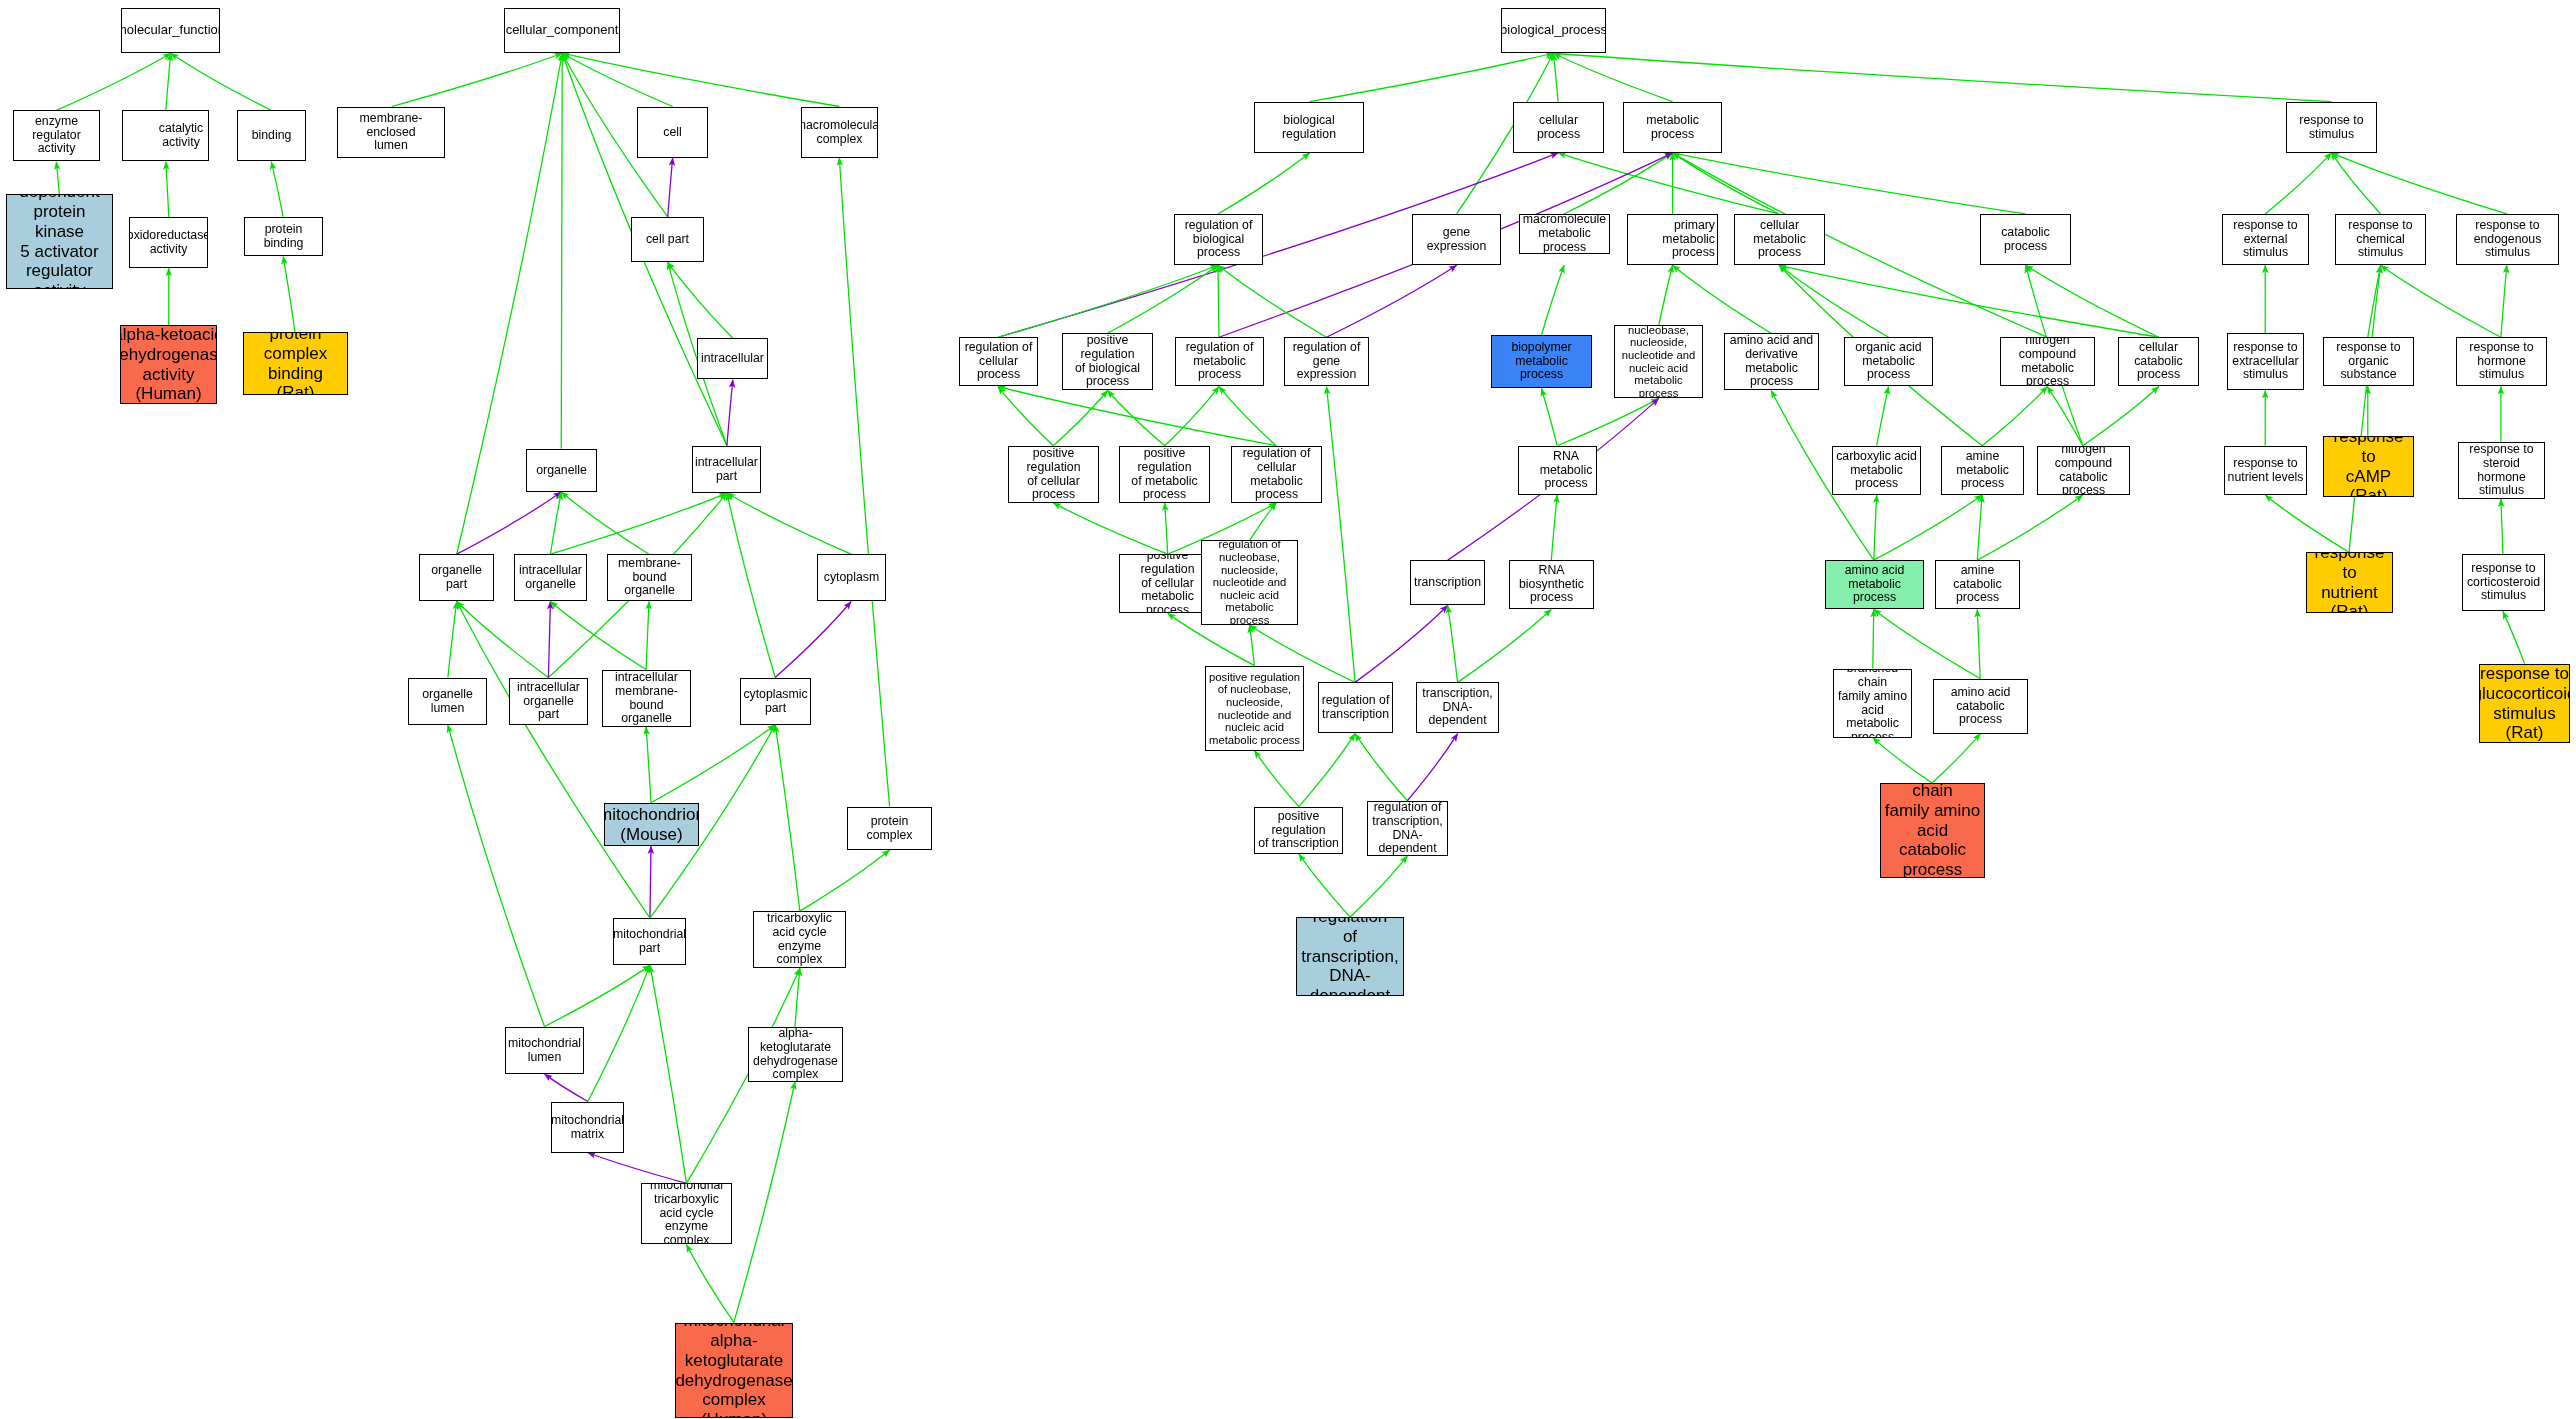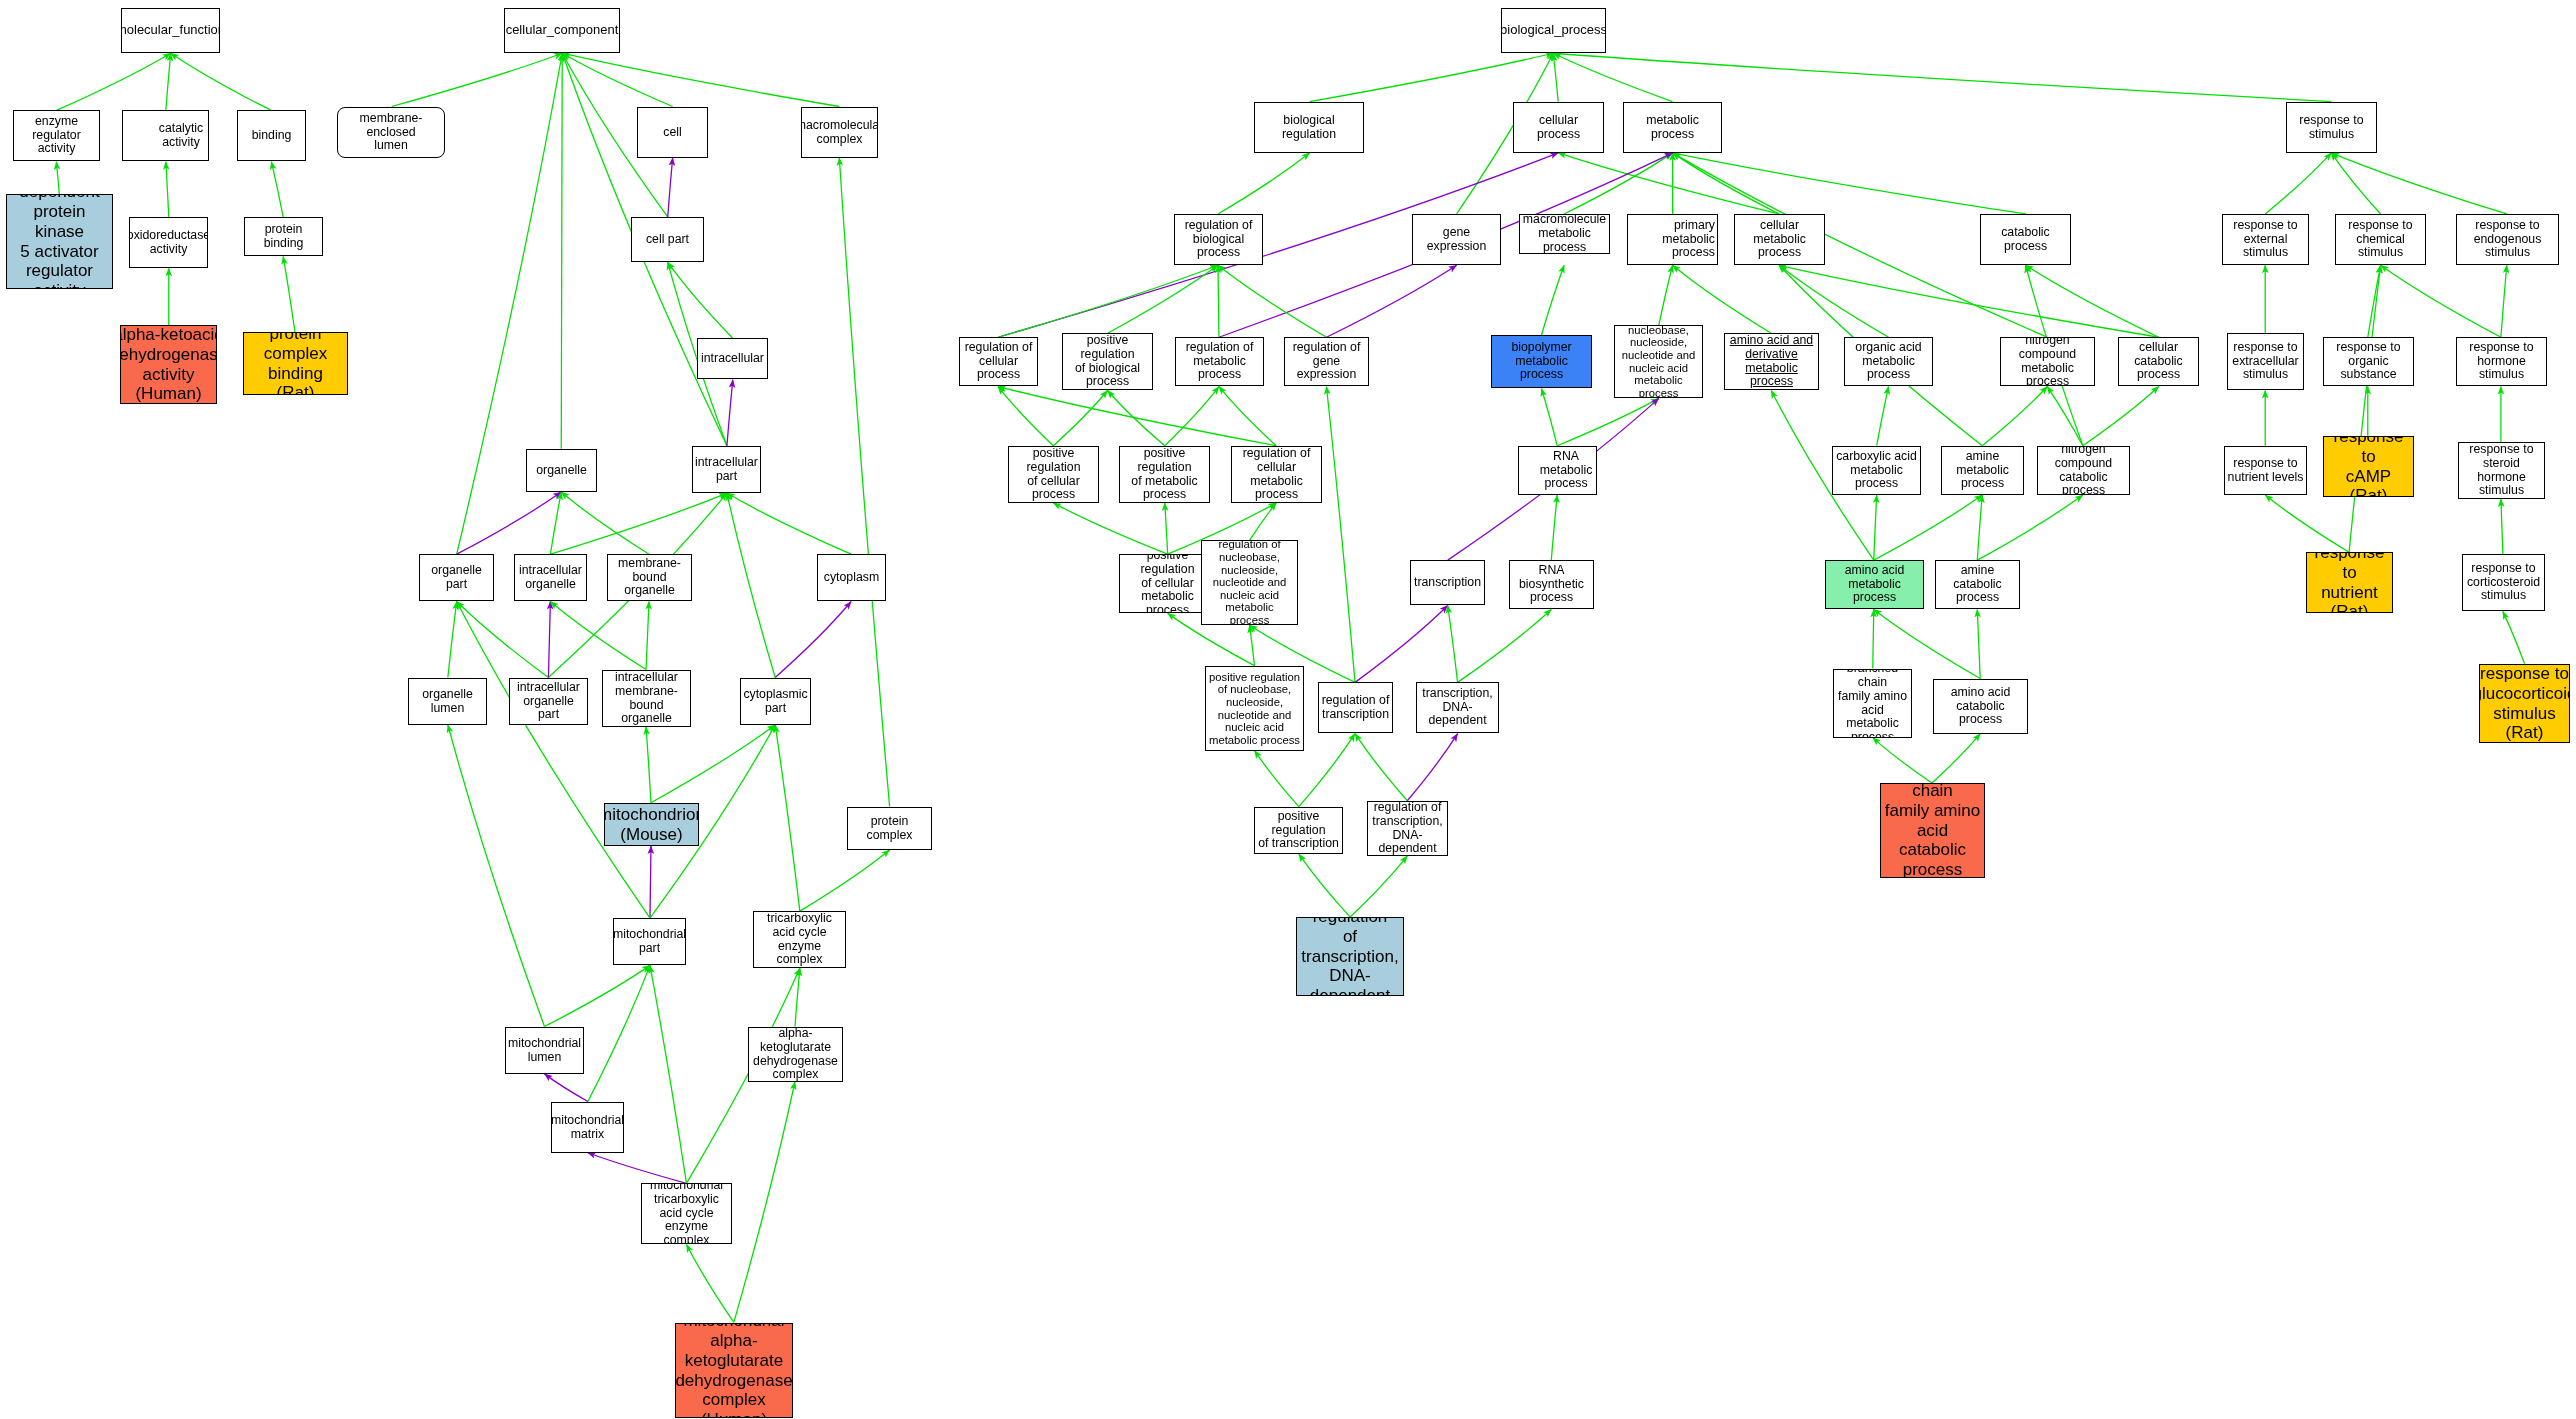--- a/index.html
+++ b/index.html
@@ -194,21 +194,21 @@
 activity</div>
       <div class="node" style="left: 244px; top: 217px; width: 79px; height: 39px; background: rgb(255, 255, 255);">protein binding</div>
       <div class="node red" style="left: 120px; top: 325px; width: 97px; height: 79px; background: rgb(249, 105, 76);">alpha-ketoacid
 dehydrogenase
 activity
 (Human)</div>
       <div class="node orange" style="left: 243px; top: 332px; width: 105px; height: 63px; background: rgb(255, 204, 0);">protein complex
 binding
 (Rat)</div>
       <div class="node root" style="left: 504px; top: 8px; width: 116px; height: 45px; background: rgb(255, 255, 255);">cellular_component</div>
-      <div class="node" style="left: 337px; top: 107px; width: 108px; height: 51px; background: rgb(255, 255, 255); border-radius: 8px;">membrane-enclosed
+      <div class="node" style="left: 337px; top: 107px; width: 108px; height: 51px; background: rgb(255, 255, 255);">membrane-enclosed
 lumen</div>
       <div class="node" style="left: 637px; top: 107px; width: 71px; height: 51px; background: rgb(255, 255, 255);">cell</div>
       <div class="node" style="left: 801px; top: 107px; width: 77px; height: 51px; background: rgb(255, 255, 255);">macromolecular
 complex</div>
       <div class="node" style="left: 631px; top: 217px; width: 73px; height: 45px; background: rgb(255, 255, 255);">cell part</div>
       <div class="node" style="left: 697px; top: 338px; width: 71px; height: 41px; background: rgb(255, 255, 255);">intracellular</div>
       <div class="node" style="left: 526px; top: 449px; width: 71px; height: 43px; background: rgb(255, 255, 255);">organelle</div>
       <div class="node" style="left: 692px; top: 446px; width: 69px; height: 47px; background: rgb(255, 255, 255);">intracellular
 part</div>
       <div class="node" style="left: 419px; top: 554px; width: 75px; height: 47px; background: rgb(255, 255, 255);">organelle part</div>
@@ -280,21 +280,21 @@
 metabolic process</div>
       <div class="node" style="left: 1284px; top: 337px; width: 85px; height: 49px; background: rgb(255, 255, 255);">regulation of
 gene expression</div>
       <div class="node" style="left: 1491px; top: 335px; width: 101px; height: 53px; background: #3b82f6;">biopolymer metabolic
 process</div>
       <div class="node small" style="left: 1614px; top: 325px; width: 89px; height: 73px; background: rgb(255, 255, 255);">nucleobase,
 nucleoside,
 nucleotide and
 nucleic acid
 metabolic process</div>
-      <div class="node" style="left: 1724px; top: 333px; width: 95px; height: 57px; background: rgb(255, 255, 255); text-decoration: underline;">amino acid and
+      <div class="node" style="left: 1724px; top: 333px; width: 95px; height: 57px; background: rgb(255, 255, 255);">amino acid and
 derivative metabolic
 process</div>
       <div class="node" style="left: 1844px; top: 337px; width: 89px; height: 49px; background: rgb(255, 255, 255);">organic acid
 metabolic process</div>
       <div class="node" style="left: 2000px; top: 337px; width: 95px; height: 49px; background: rgb(255, 255, 255);">nitrogen compound
 metabolic process</div>
       <div class="node" style="left: 2118px; top: 337px; width: 81px; height: 49px; background: rgb(255, 255, 255);">cellular catabolic
 process</div>
       <div class="node" style="left: 2227px; top: 333px; width: 77px; height: 57px; background: rgb(255, 255, 255);">response to
 extracellular

